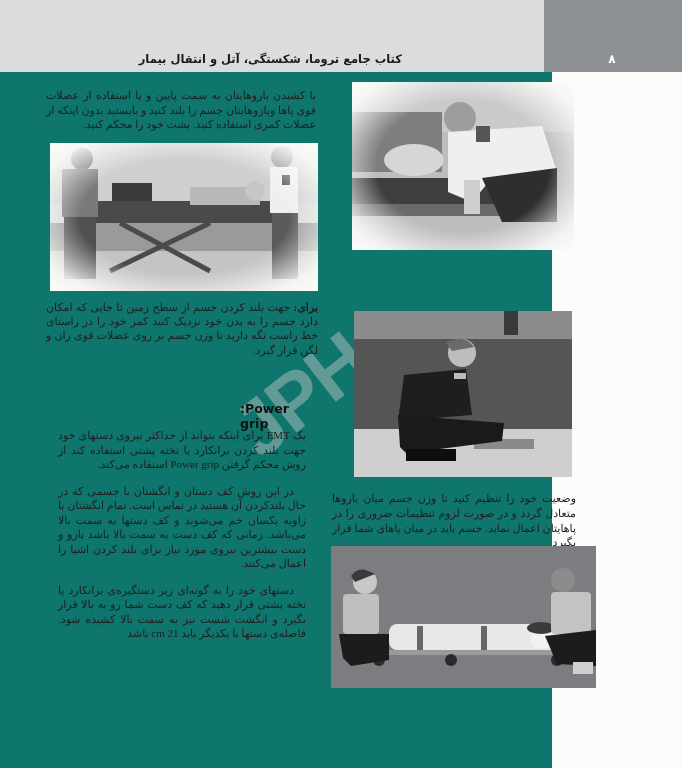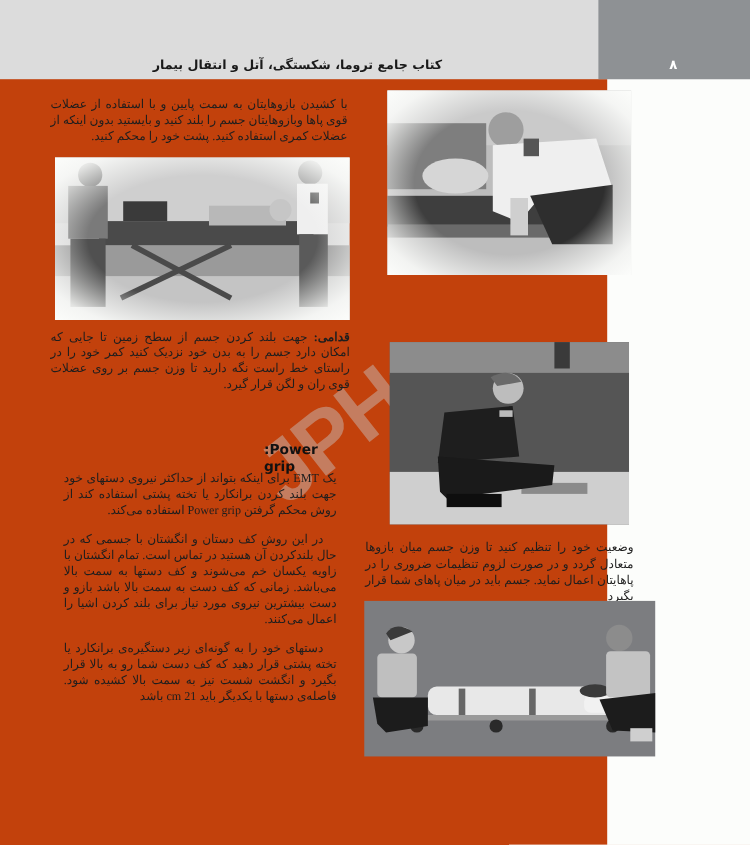--- a/index.html
+++ b/index.html
@@ -2,21 +2,21 @@
 <html><head>
 <meta charset="utf-8">
 <style>
   * { margin: 0; padding: 0; box-sizing: border-box; }
   html, body {
     width: 682px; height: 768px; overflow: hidden;
     background: #fcfdfb;
     font-family: "DejaVu Sans", sans-serif;
     color: #1e1e1e;
   }
-  .page { position: relative; width: 552px; height: 768px; background: #c2410c; }
+  .page { position: relative; width: 552px; height: 768px; background: #0f766e; }
 
   
   .header-band {
     position: absolute; left: 0; top: 0; width: 682px; height: 72px;
     background: #dcdcdc;
   }
   .header-tab {
     position: absolute; left: 544px; top: 0; width: 138px; height: 72px;
     background: #8e9194;
   }
@@ -94,21 +94,21 @@
       <rect x="14" y="74" width="32" height="62" fill="#505050"></rect>
 
       <circle cx="232" cy="14" r="11" fill="#8a8a8a"></circle>
       <rect x="220" y="24" width="28" height="46" fill="#efefef"></rect>
       <rect x="232" y="32" width="8" height="10" fill="#555"></rect>
       <rect x="222" y="70" width="26" height="66" fill="#5a5a5a"></rect>
     </svg>
   </div>
 
   <div class="txt" style="left:46px; top:300px; width:272px; line-height:14.2px;">
-    <span class="bold">قدامی:</span>
+    <span class="bold">برای:</span>
     <span>جهت بلند کردن جسم از سطح زمین تا جایی که امکان دارد جسم را به بدن خود نزدیک کنید کمر خود را در راستای خط راست نگه دارید تا وزن جسم بر روی عضلات قوی ران و لگن قرار گیرد.</span>
   </div>
 
   <div class="heading-power">:Power grip</div>
   <div class="txt" style="left:46px; top:416px; width:272px; line-height:14.5px;">
     <p>یک EMT برای اینکه بتواند از حداکثر نیروی دستهای خود جهت بلند کردن برانکارد یا تخته پشتی استفاده کند از روش محکم گرفتن Power grip استفاده می‌کند.</p>
     <p class="indent">در این روش کف دستان و انگشتان با جسمی که در حال بلندکردن آن هستید در تماس است. تمام انگشتان با زاویه یکسان خم می‌شوند و کف دستها به سمت بالا می‌باشد. زمانی که کف دست به سمت بالا باشد بازو و دست بیشترین نیروی مورد نیاز برای بلند کردن اشیا را اعمال می‌کنند.</p>
     <p class="indent">دستهای خود را به گونه‌ای زیر دستگیره‌ی برانکارد یا تخته پشتی قرار دهید که کف دست شما رو به بالا قرار بگیرد و انگشت شست نیز به سمت بالا کشیده شود. فاصله‌ی دستها با یکدیگر باید 21 cm باشد</p>
   </div>
 

